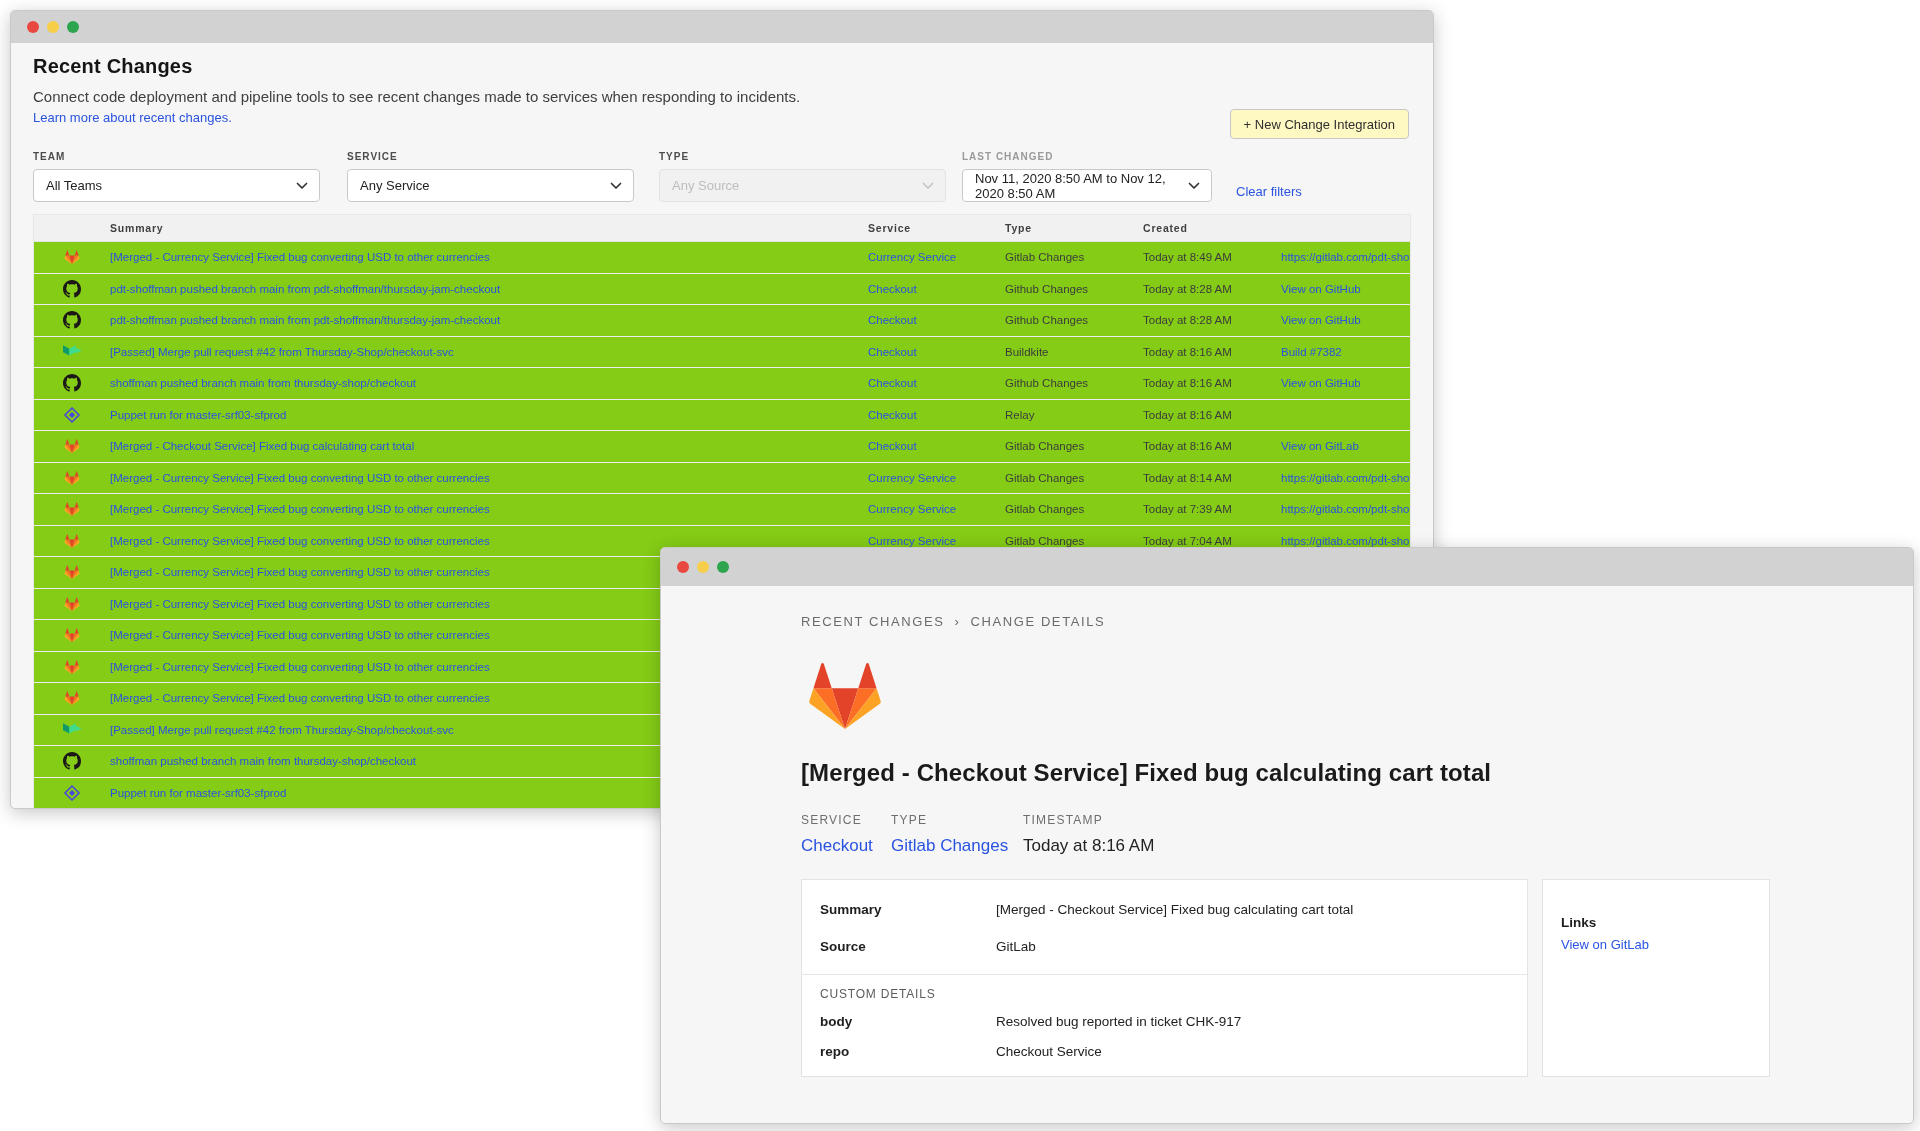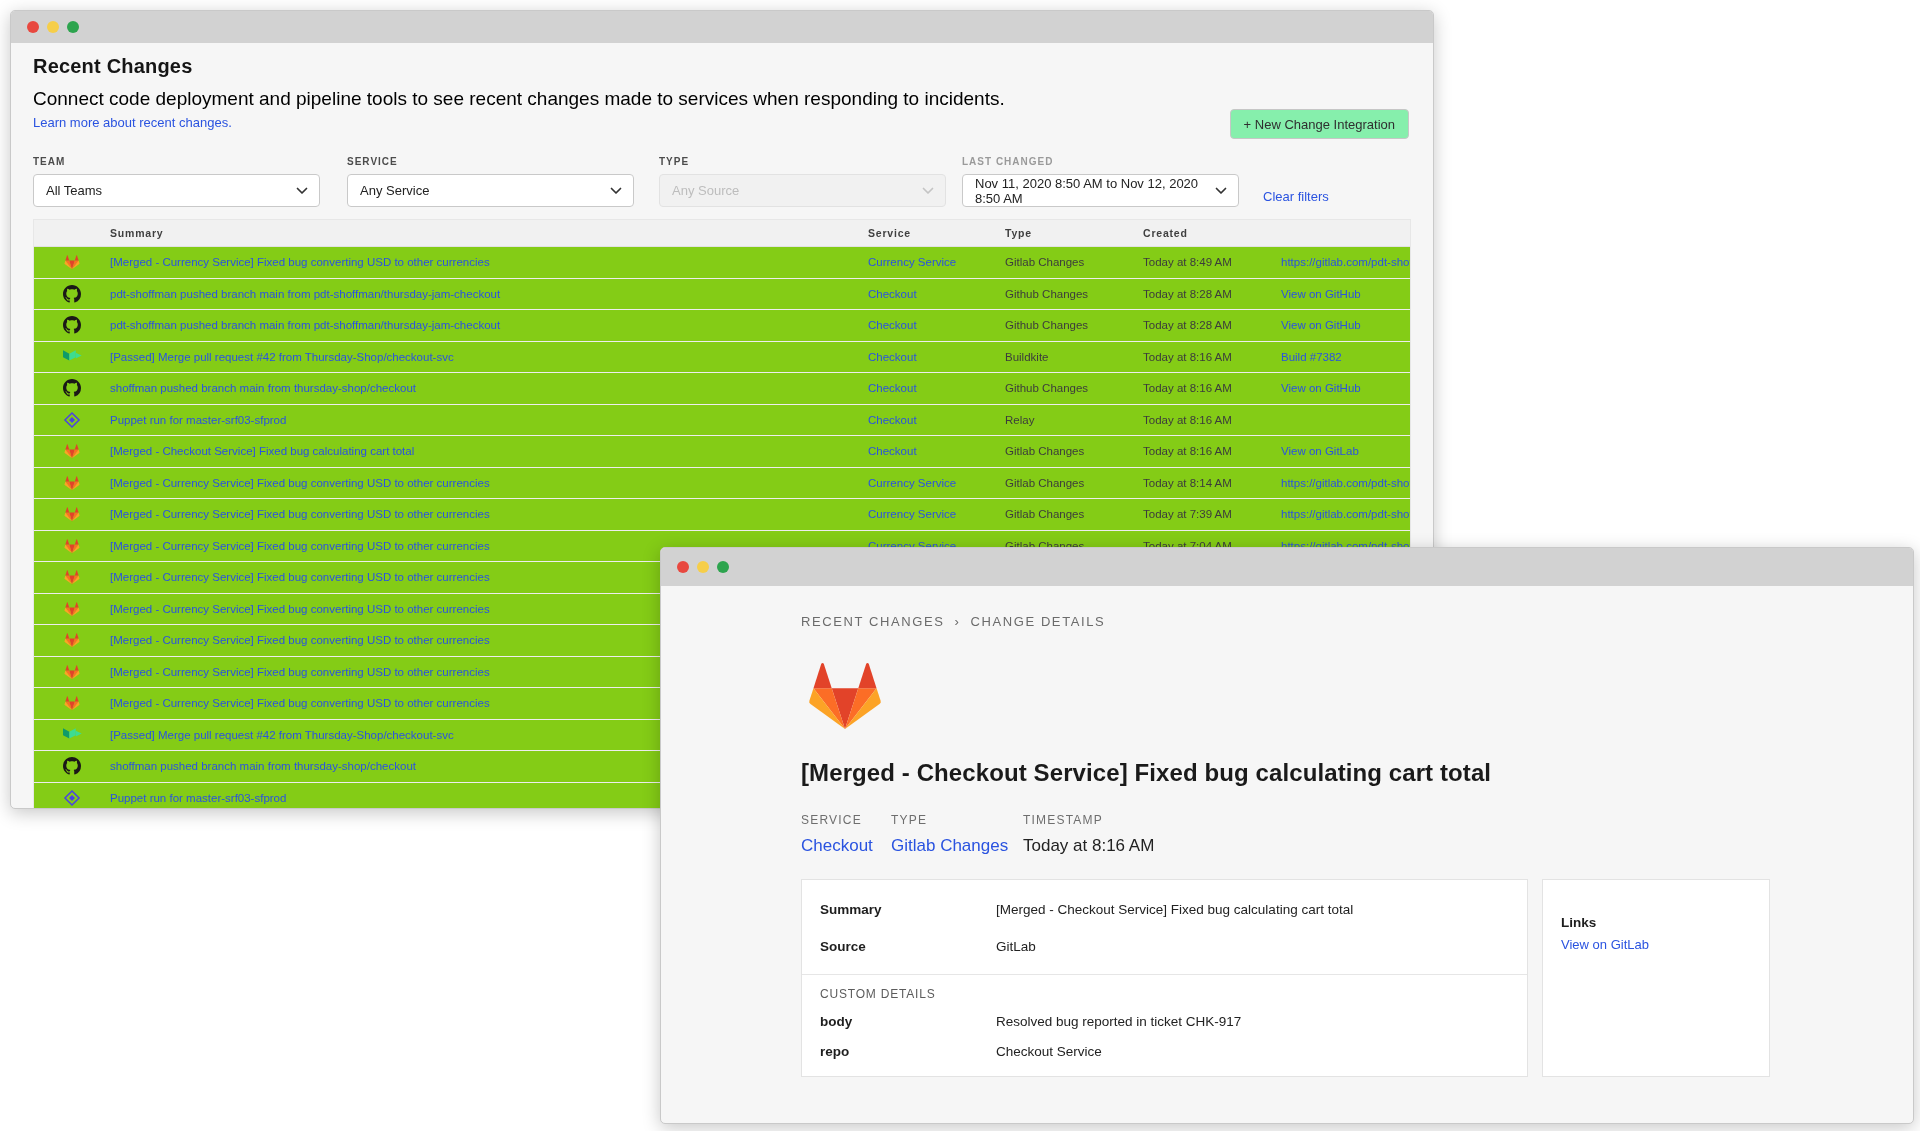--- a/index.html
+++ b/index.html
@@ -17,42 +17,42 @@
   .light { width:12px; height:12px; border-radius:50%; display:inline-block; }
   .light.red    { background:#e8483f; }
   .light.yellow { background:#f6ce49; }
   .light.green  { background:#2da44e; }
 
   
   #back-window { left:10px; top:10px; width:1424px; height:799px; z-index:1; }
   #back-window .titlebar { height:32px; }
   #back-window .win-body { position:relative; padding:0 23px 0 22px; height:767px; overflow:hidden; }
   .page-title { font-size:20px; font-weight:700; color:#151515; margin-top:12px; letter-spacing:.2px; }
-  .page-desc  { font-size:19px; color:#000000; margin-top:10px; }
+  .page-desc  { font-size:15px; color:#404040; margin-top:10px; }
   .learn-link { display:inline-block; font-size:13px; margin-top:5px; }
   a { color:#2a53e0; text-decoration:none; cursor:pointer; }
   .btn-new {
     position:absolute; top:66px; right:24px; height:30px; padding:0 13px;
-    background:#86efac; border:1px solid #c6c6c6; border-radius:4px;
+    background:#fef9c3; border:1px solid #c6c6c6; border-radius:4px;
     font-size:13px; color:#2f2f2f; display:flex; align-items:center;
     font-family:inherit; cursor:pointer;
   }
 
   .filters { display:flex; margin-top:25px; align-items:flex-start; }
   .fgroup { display:flex; flex-direction:column; }
   .flabel { font-size:10px; font-weight:700; letter-spacing:1px; color:#4c4c4c; }
   .flabel.muted { color:#9a9a9a; }
   .fselect {
     margin-top:7px; width:287px; height:33px; background:#fff;
     border:1px solid #c9c9c9; border-radius:4px; display:flex; align-items:center;
     justify-content:space-between; padding:0 11px 0 12px; font-size:13px; color:#222;
     cursor:pointer;
   }
   .fselect.disabled { background:#f1f1f1; border-color:#e2e2e2; color:#bdbdbd; cursor:default; }
-  .fselect.date { width:277px; }
+  .fselect.date { width:250px; }
   .chev svg { display:block; }
   .clear-link { font-size:13px; margin-left:24px; margin-top:33px; }
 
   
   .table { margin-top:12px; border:1px solid #e7e7e7; border-bottom:none; width:1378px; }
   .thead, .trow {
     display:grid;
     grid-template-columns:76px 758px 137px 138px 138px 129px;
     align-items:center;
   }

